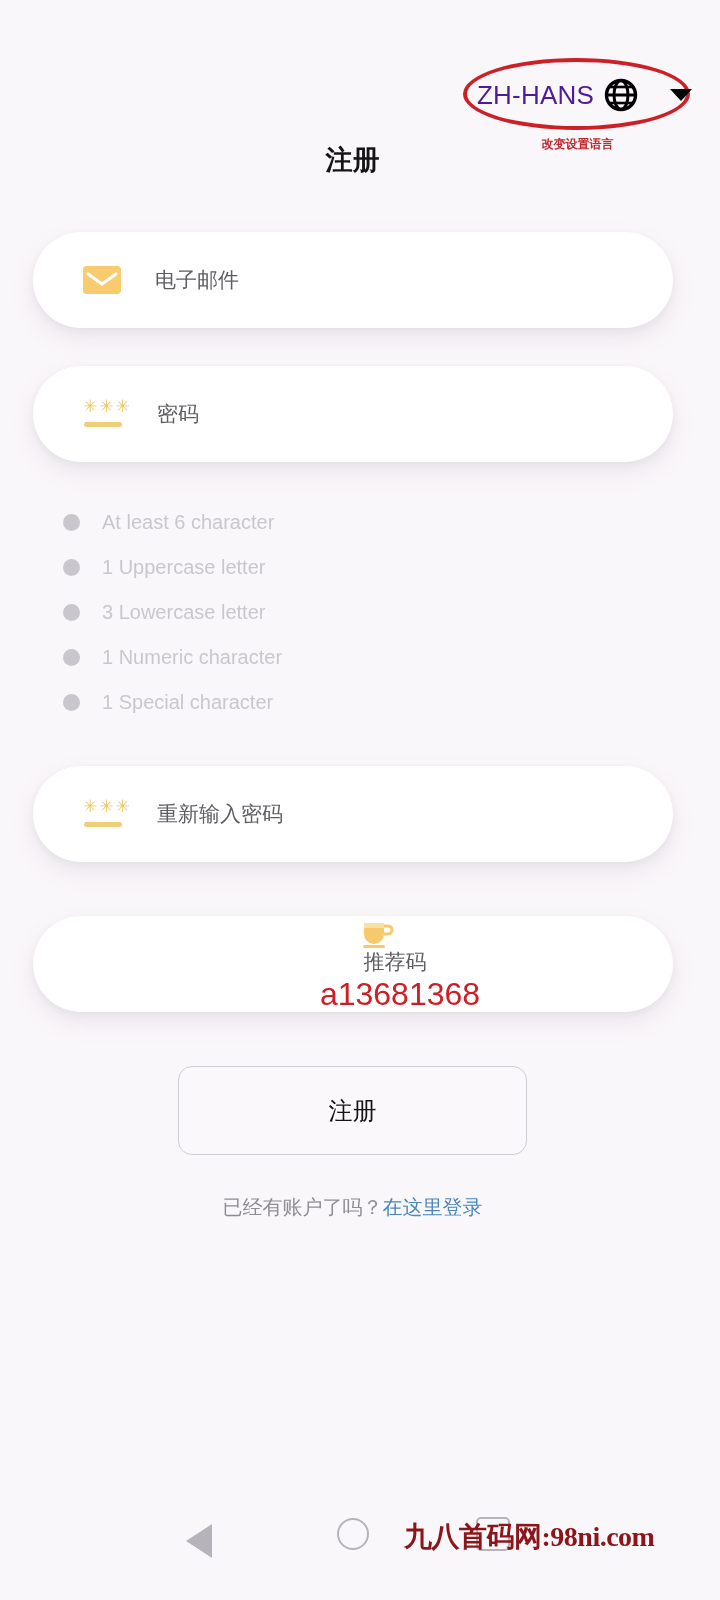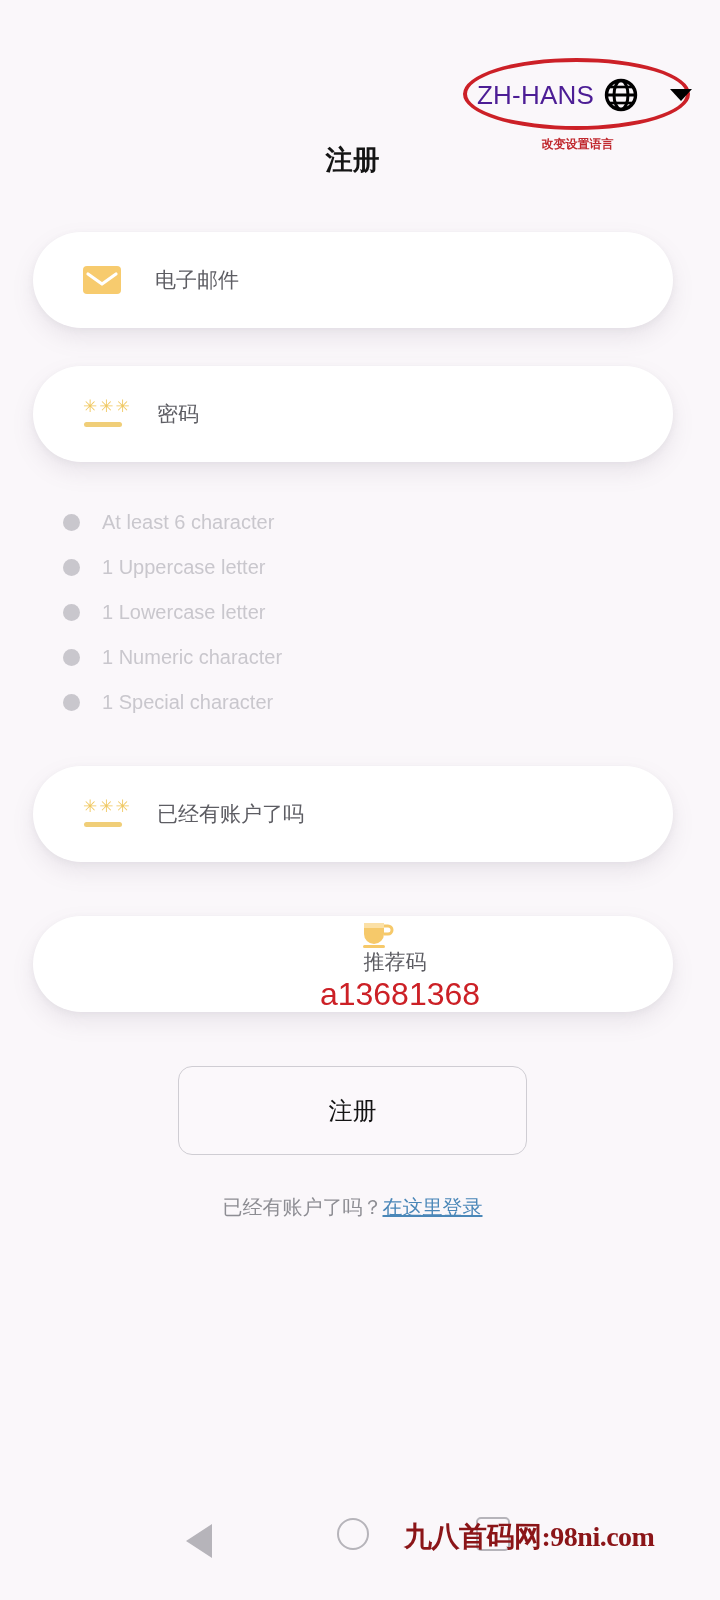--- a/index.html
+++ b/index.html
@@ -132,21 +132,20 @@
 
   
   #login-line {
     position:absolute; left:0; top:1194px; width:705px;
     text-align:center;
     font-size:20px; color:#8d8d93;
     white-space:nowrap;
   }
   #login-link {
     color:#4a87b8;
-    text-decoration:underline;
     cursor:pointer;
   }
 
   
   #navbar {
     position:absolute; left:0; top:1500px; width:720px; height:100px;
   }
   #nav-back {
     position:absolute; left:186px; top:24px;
     width:0; height:0;
@@ -223,38 +222,38 @@
   <div class="req-row">
     <span class="req-dot"></span>
     <span class="req-text">At least 6 character</span>
   </div>
   <div class="req-row">
     <span class="req-dot"></span>
     <span class="req-text">1 Uppercase letter</span>
   </div>
   <div class="req-row">
     <span class="req-dot"></span>
-    <span class="req-text">1 Lowercase letter</span>
+    <span class="req-text">3 Lowercase letter</span>
   </div>
   <div class="req-row">
     <span class="req-dot"></span>
     <span class="req-text">1 Numeric character</span>
   </div>
   <div class="req-row">
     <span class="req-dot"></span>
     <span class="req-text">1 Special character</span>
   </div>
 </div>
 
 <div class="field-card" id="card-pass2">
   <span class="pw-icon">
     <span class="stars">✳✳✳</span>
     <span class="bar"></span>
   </span>
-  <span class="field-label">已经有账户了吗</span>
+  <span class="field-label">重新输入密码</span>
 </div>
 
 <div class="field-card" id="card-ref">
   <span>
     <svg class="cup-icon" viewBox="0 0 34 32">
       <path d="M3 7 h20 v11 a10 10 0 0 1 -20 0 Z" fill="#f6c96a"></path>
       <rect x="3" y="7" width="20" height="5" fill="#fbe0a6"></rect>
       <path d="M23 10 h4 a4 4 0 0 1 0 8 h-4" fill="none" stroke="#f6c96a" stroke-width="3"></path>
       <rect x="2" y="29" width="22" height="3" rx="1.5" fill="#f6c96a"></rect>
     </svg>

